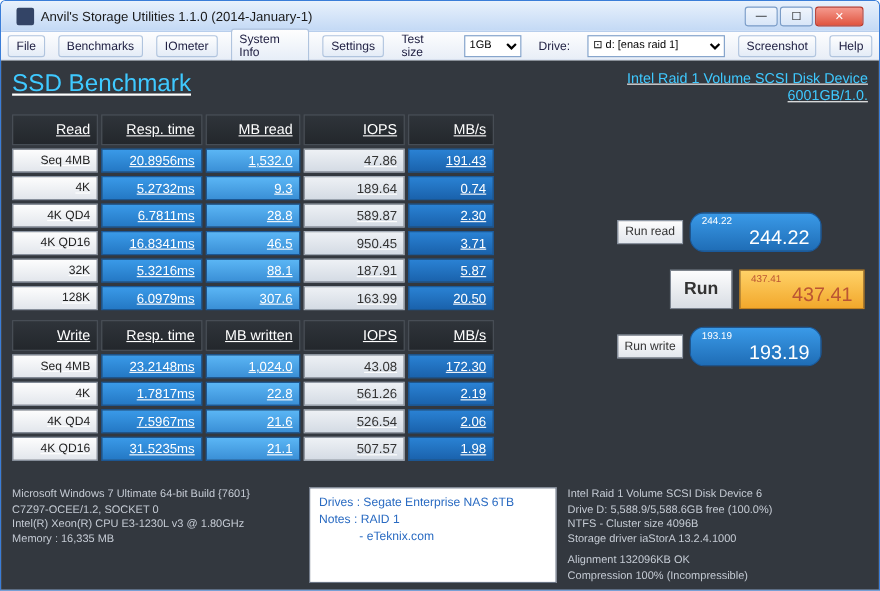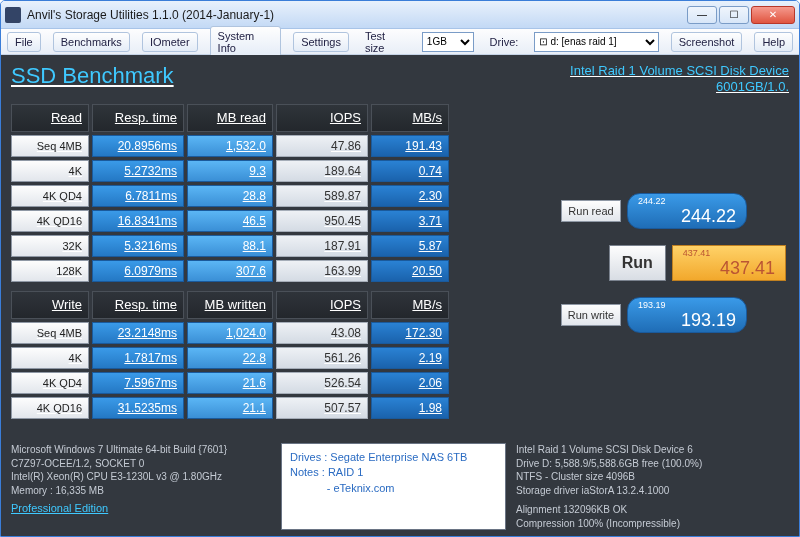--- a/index.html
+++ b/index.html
@@ -1,18 +1,18 @@
 <!DOCTYPE html>
 <html><head>
 <meta charset="utf-8">
 <style>
 * { margin: 0; padding: 0; box-sizing: border-box; font-family: "Segoe UI", Tahoma, sans-serif; }
 body { background: #fff; width: 800px; height: 537px; overflow: hidden; }
 .window { width: 800px; height: 537px; border: 1px solid #3a7dd8; border-radius: 5px 5px 0 0; background: #fff; position: relative; }
-.titlebar { height: 28px; background: linear-gradient(to bottom, #e8f1fc, #c3d9f5); display: flex; align-items: center; padding: 0 4px; border-radius: 4px 4px 0 0; border-bottom: 1px solid #a8c4e8; }
+.titlebar { height: 28px; background: linear-gradient(to bottom, #e8f1fc, #c3d9f5); display: flex; align-items: center; padding: 0 14px; border-radius: 4px 4px 0 0; border-bottom: 1px solid #a8c4e8; }
 .app-icon { width: 16px; height: 16px; background: #346; border-radius: 2px; margin-right: 6px; }
 .titlebar-text { font-size: 12px; color: #1a1a1a; flex: 1; }
 .win-controls { display: flex; gap: 2px; }
 .win-btn { width: 30px; height: 18px; border: 1px solid #7a9cc7; border-radius: 3px; background: linear-gradient(to bottom, #f0f5fc, #d8e6f8); font-size: 10px; display: flex; align-items: center; justify-content: center; cursor: pointer; }
 .win-btn.close { background: linear-gradient(to bottom, #f59a8e, #e0543f); border-color: #b83729; color: #fff; width: 44px; }
 .menubar { height: 26px; background: linear-gradient(to bottom, #fdfdfe, #e8eef7); display: flex; align-items: center; padding: 2px 6px; gap: 12px; border-bottom: 1px solid #c5d3e6; font-size: 11px; }
 .menu-btn { padding: 3px 7px; border: 1px solid #b0c4de; border-radius: 3px; background: linear-gradient(to bottom, #fefefe, #e4ecf7); cursor: pointer; color: #224; }
 .menu-lbl { padding: 0 4px; color: #224; }
 .menu-select { font-size: 10px; height: 20px; border: 1px solid #7a9cc7; background: #fff; }
 .content { background: #33383f; height: calc(100% - 54px); padding: 8px 10px 6px 10px; color: #fff; position: relative; text-decoration: underline; }
@@ -206,21 +206,20 @@
         </div>
       </div>
     </div>
 
     <div class="footer">
       <div class="sys">
         <div>Microsoft Windows 7 Ultimate  64-bit Build {7601}</div>
         <div>C7Z97-OCEE/1.2, SOCKET 0</div>
         <div>Intel(R) Xeon(R) CPU E3-1230L v3 @ 1.80GHz</div>
         <div>Memory : 16,335 MB</div>
-        <div class="prof">Professional Edition</div>
       </div>
       <div class="notes">
         <div>Drives : Segate Enterprise NAS 6TB</div>
         <div>Notes : RAID 1</div>
         <div>&nbsp;&nbsp;&nbsp;&nbsp;&nbsp;&nbsp;&nbsp;&nbsp;&nbsp;&nbsp;&nbsp;&nbsp;- eTeknix.com</div>
       </div>
       <div class="drive">
         <div>Intel Raid 1 Volume SCSI Disk Device 6</div>
         <div>Drive D: 5,588.9/5,588.6GB free (100.0%)</div>
         <div>NTFS - Cluster size 4096B</div>

